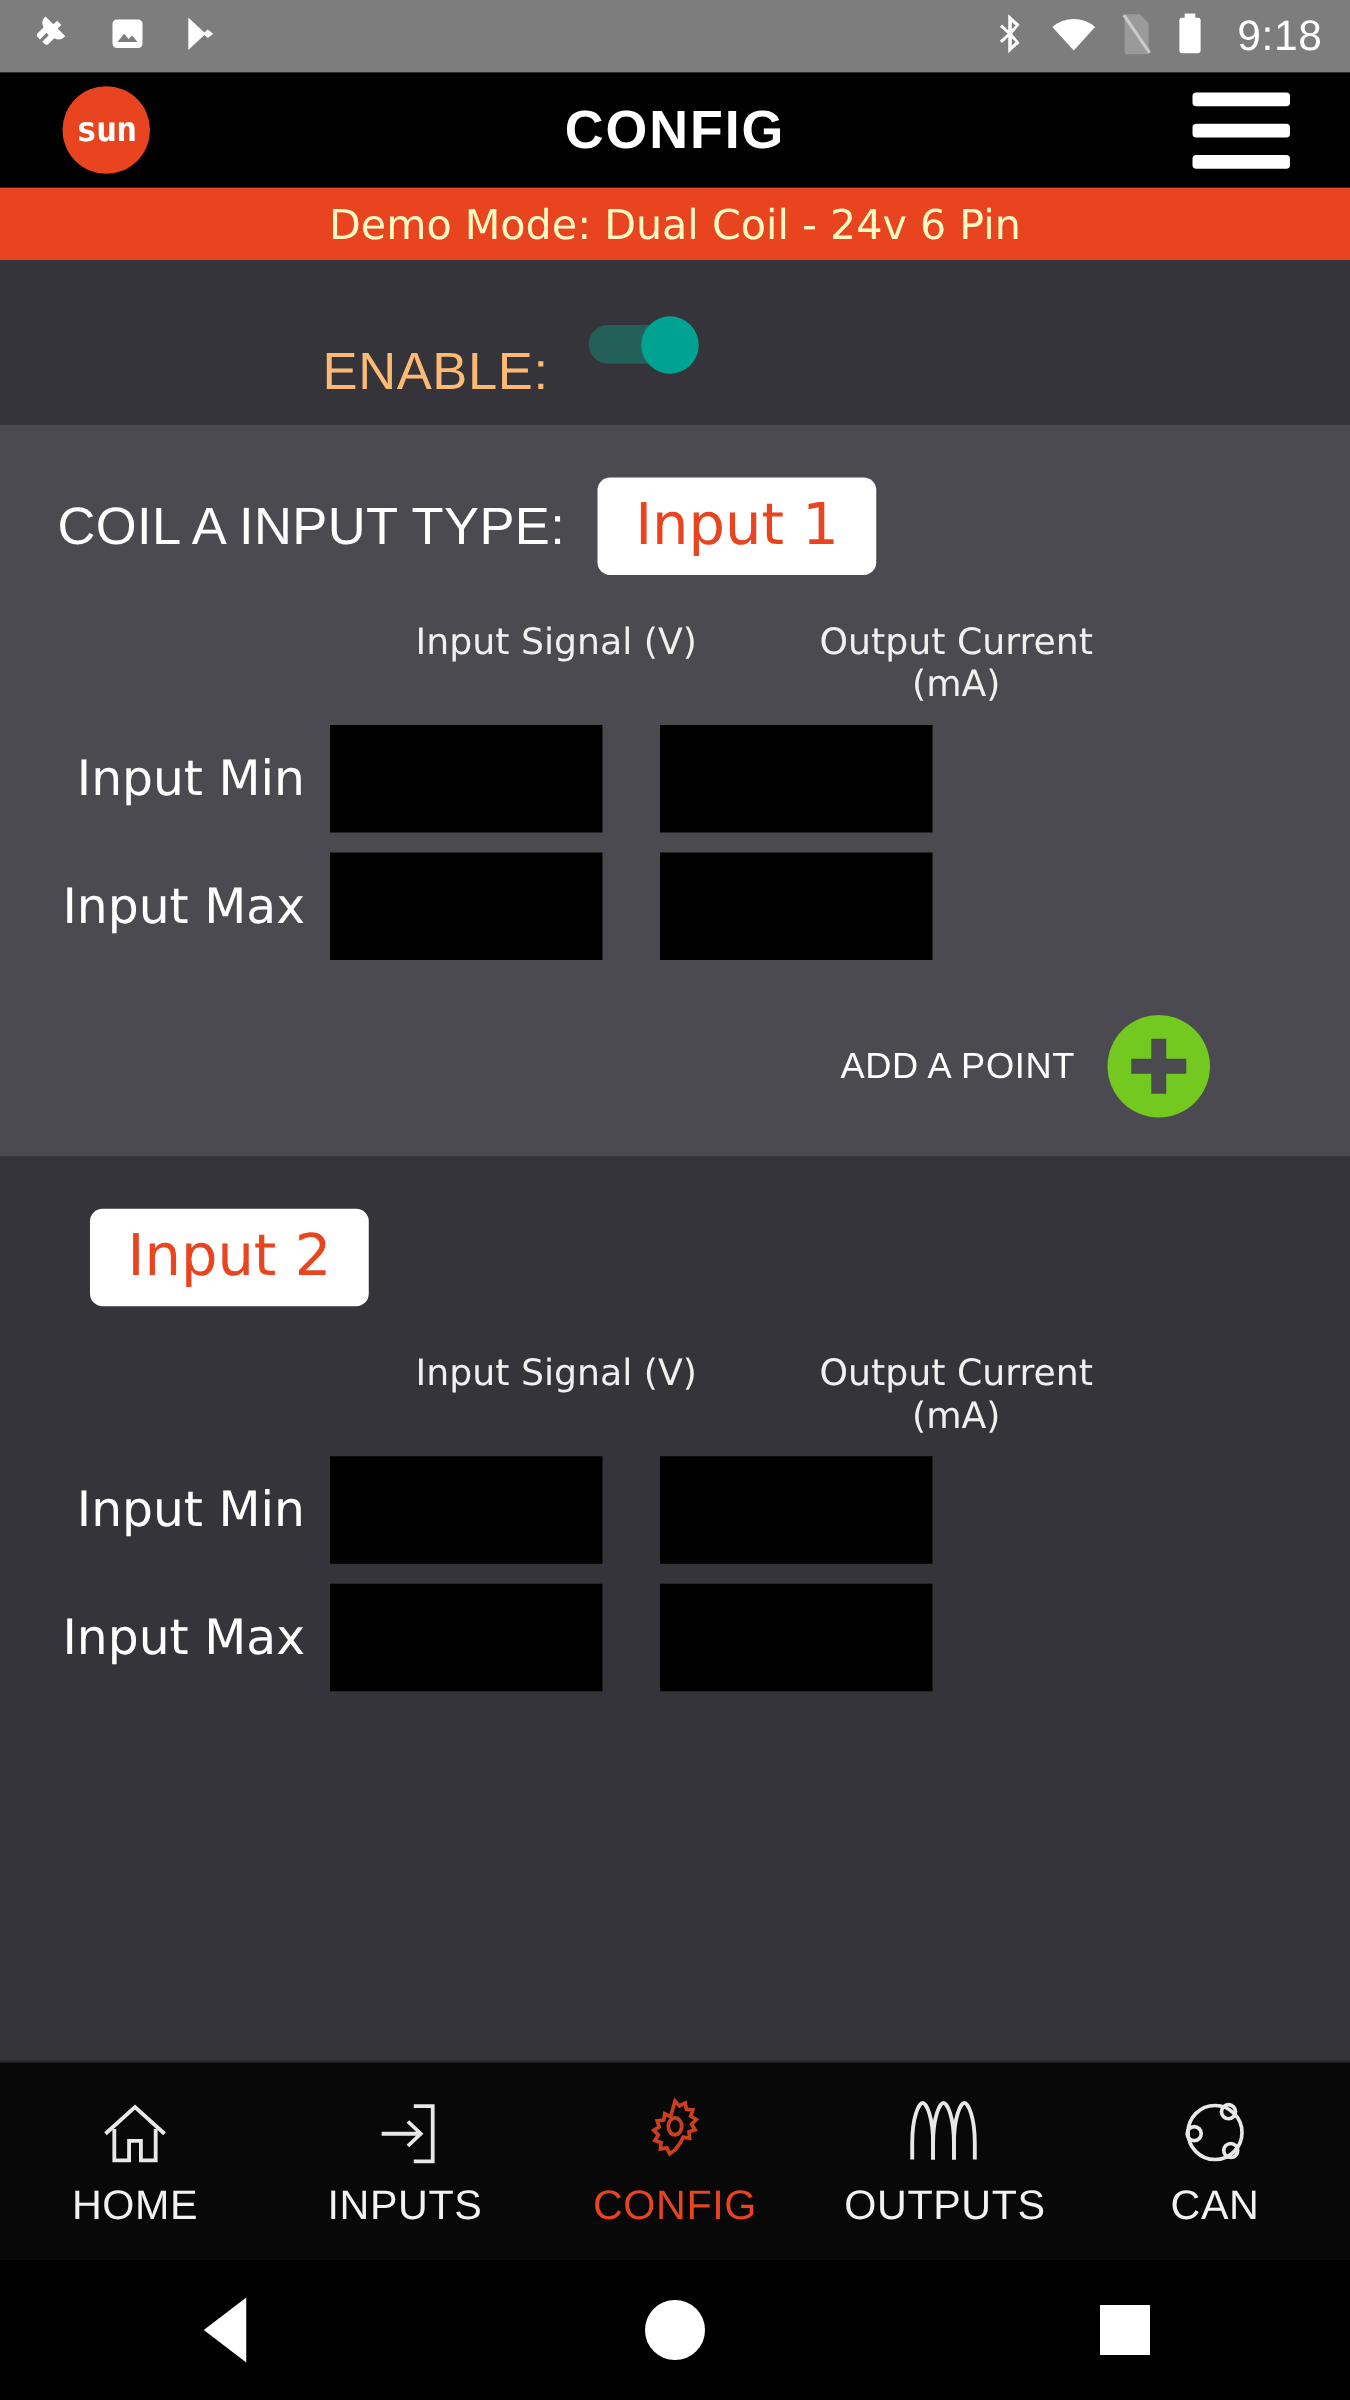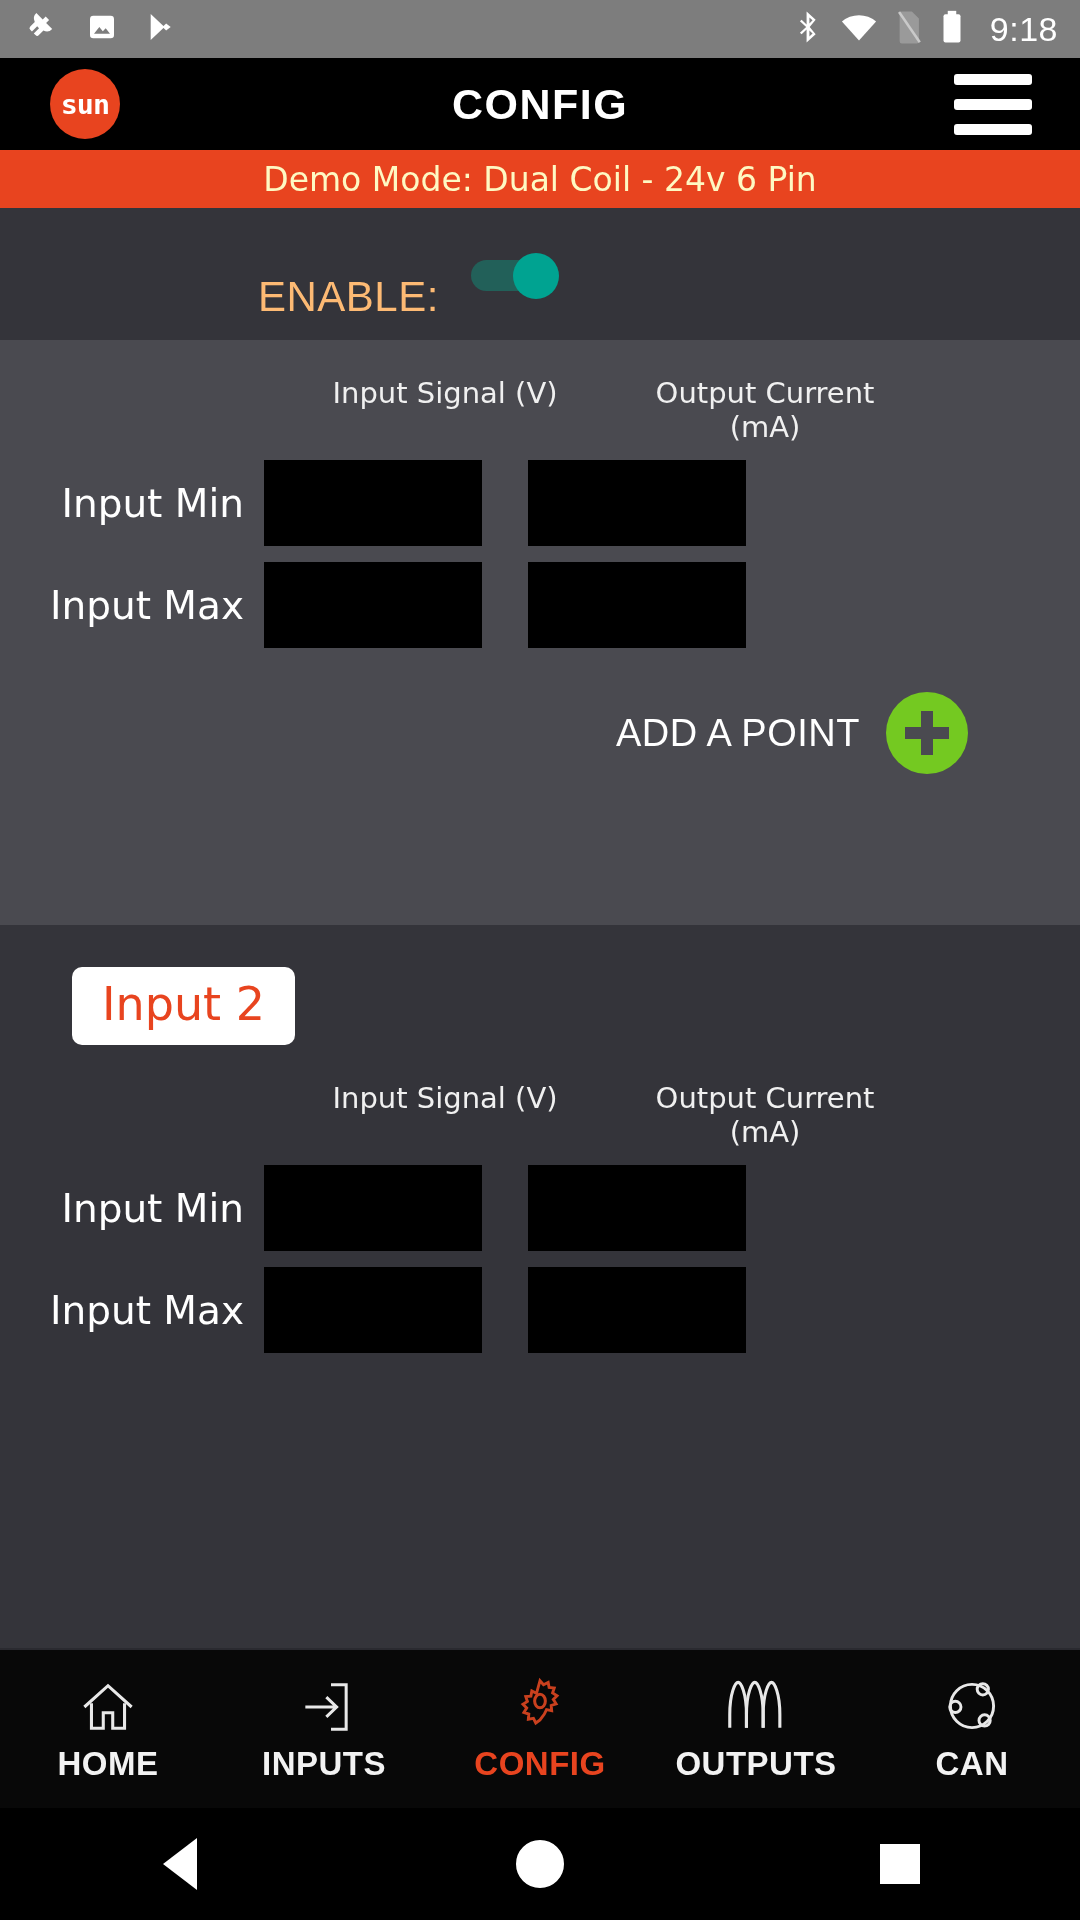--- a/index.html
+++ b/index.html
@@ -152,42 +152,42 @@
     background:#000;
     margin-right:46px;
   }
   .cell:last-child { margin-right:0; }
 
   .addpoint {
     display:flex; align-items:center; justify-content:flex-end;
     padding-right:112px; margin-top:44px;
   }
   .addpoint-label {
-    color:#fff; font-size:38px; letter-spacing:0.5px;
+    color:#fff; font-size:29px; letter-spacing:0.5px;
     font-family:"Liberation Sans", sans-serif;
   }
   .addpoint-btn {
     width:82px; height:82px; border-radius:50%;
     background:#74c921; margin-left:26px;
     display:flex; align-items:center; justify-content:center;
     position:relative;
   }
   .addpoint-btn .bar-h { position:absolute; width:44px; height:12px; background:#4a4a50; }
   .addpoint-btn .bar-v { position:absolute; width:12px; height:44px; background:#4a4a50; }
 
   
   .bottomnav {
     flex:0 0 160px;
     background:#080808;
     display:flex; align-items:center;
     border-top:2px solid #2a2a30;
   }
   .navitem {
     flex:1 1 0; display:flex; flex-direction:column;
-    align-items:center; justify-content:center; gap:12px;font-weight:bold;
+    align-items:center; justify-content:center; gap:12px;
   }
   .navitem .ico { height:58px; display:flex; align-items:flex-end; }
   .navitem .lbl {
     font-size:33px; color:#f2f2f2;
     font-family:"Liberation Sans", sans-serif;
     letter-spacing:0.5px;
   }
   .navitem.active .lbl { color:#e8441f; }
 
   
@@ -277,20 +277,26 @@
 
   <div class="enable-sec">
     <span class="enable-label">ENABLE:</span>
     <div class="toggle">
       <div class="toggle-track"></div>
       <div class="toggle-thumb"></div>
     </div>
   </div>
 
   <div class="coil coil-a">
+    <div class="coil-head">
+      <span class="coil-head-label">COIL A INPUT TYPE:</span>
+      <div class="input-type-btn">
+        <span>Input 1</span>
+      </div>
+    </div>
     <div class="col-heads">
       <div>Input Signal (V)</div>
       <div>Output Current (mA)</div>
     </div>
     <div class="row">
       <span class="row-label">Input Min</span>
       <div class="cell"></div>
       <div class="cell"></div>
     </div>
     <div class="row">

